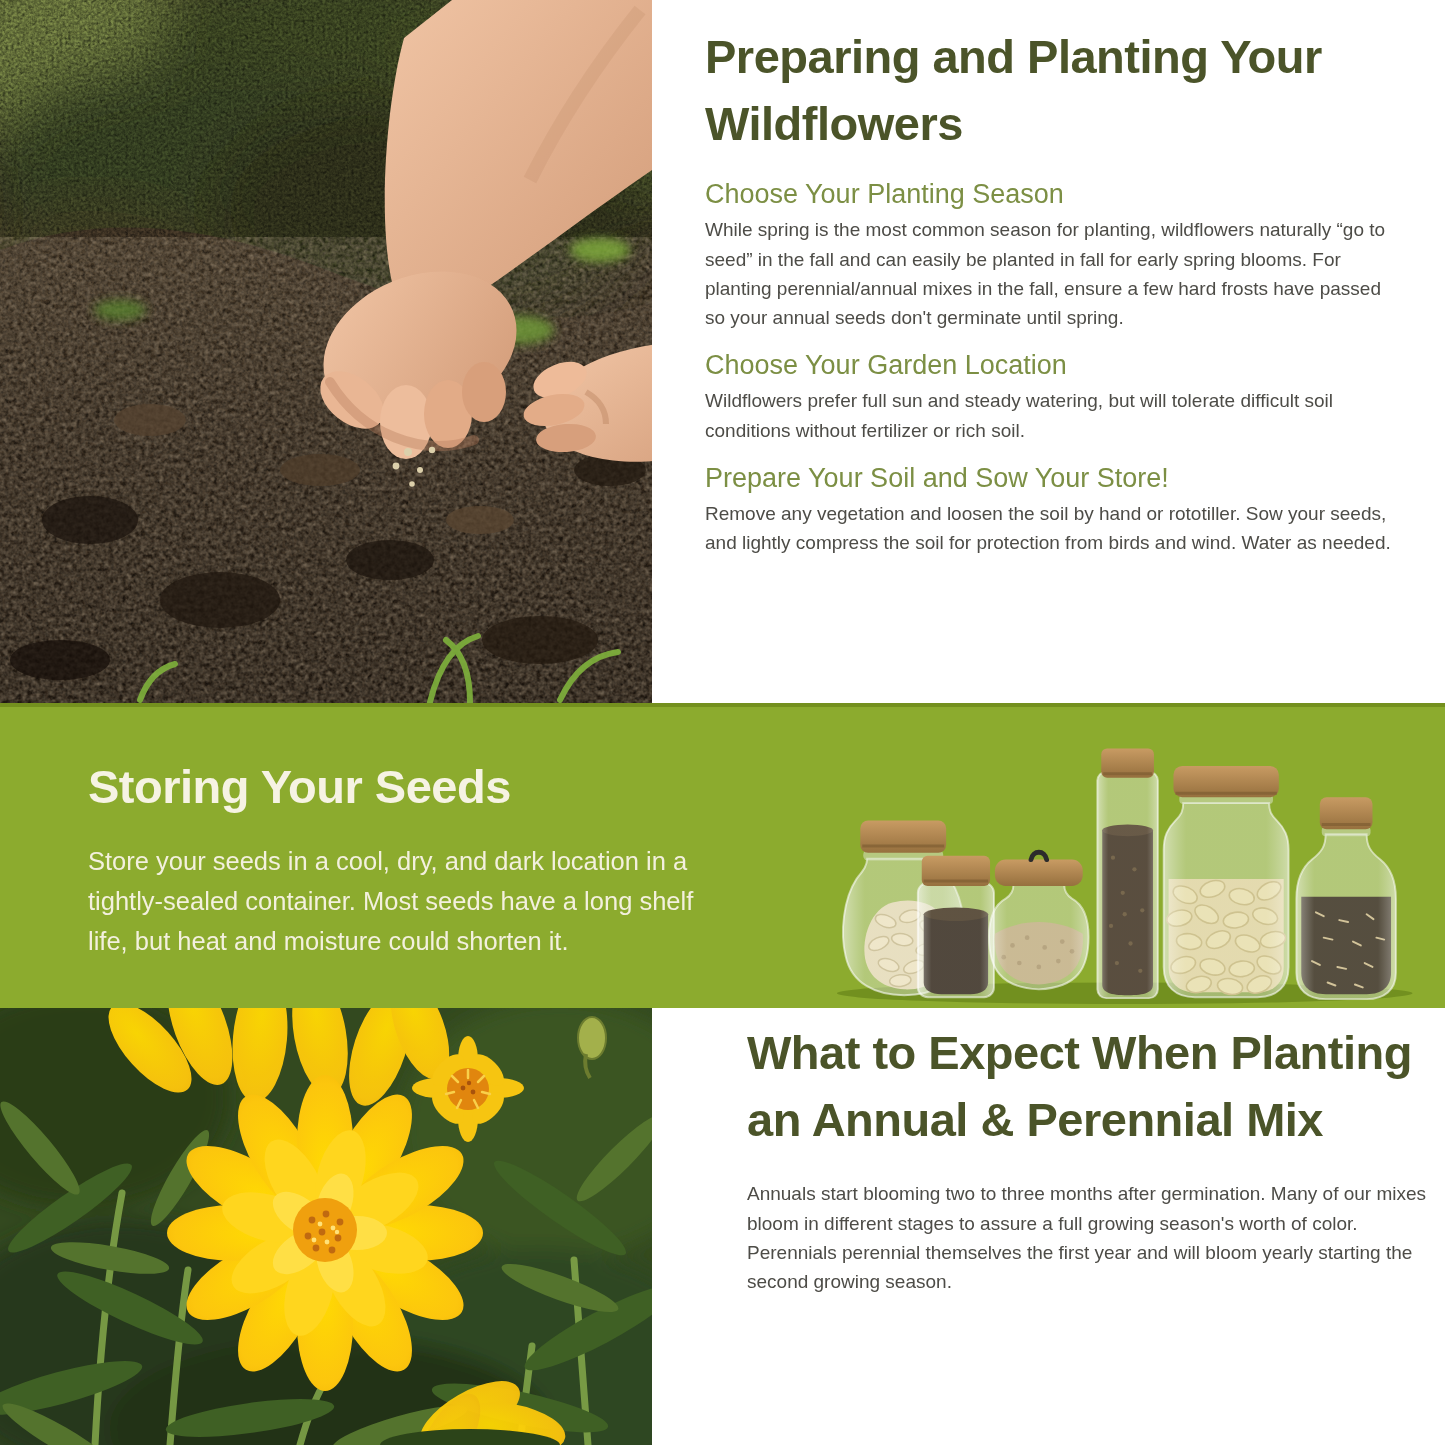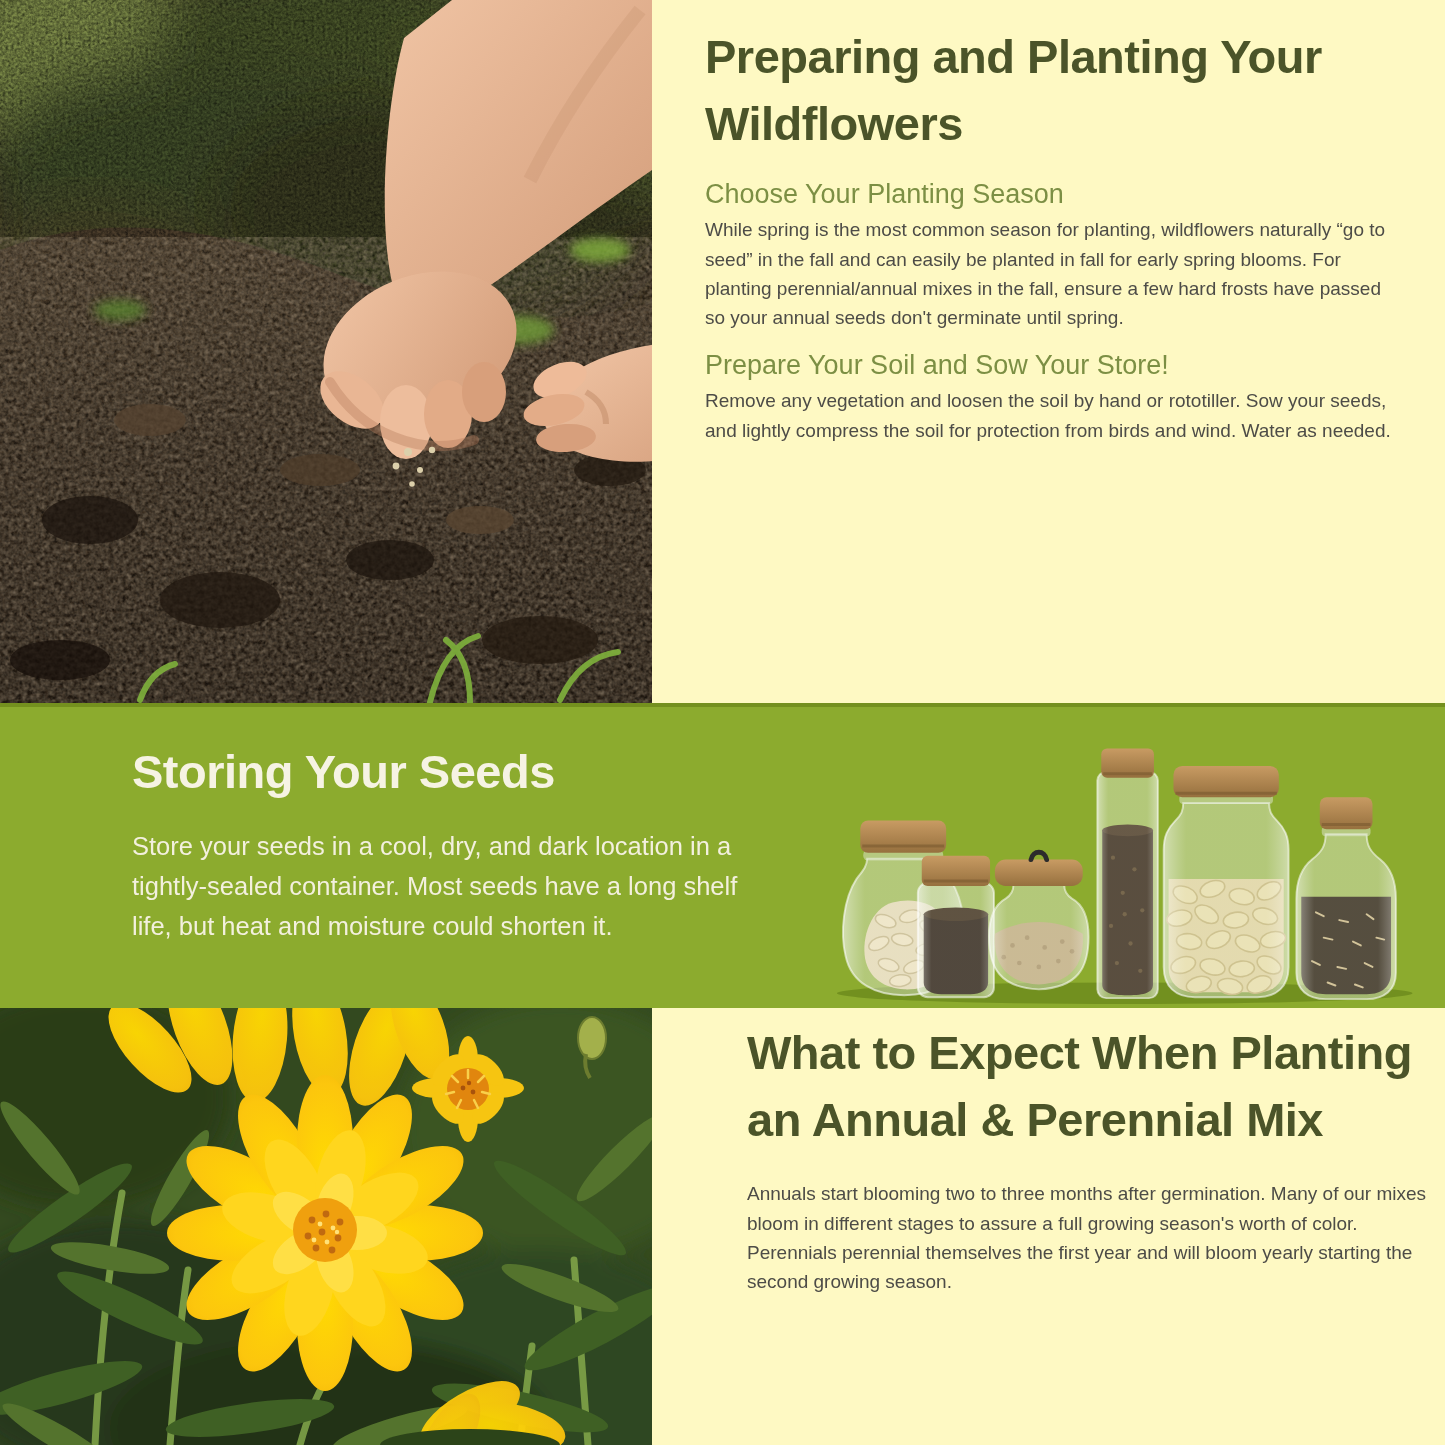--- a/index.html
+++ b/index.html
@@ -1,18 +1,18 @@
 <!DOCTYPE html>
 <html><head>
 <meta charset="utf-8">
 <style>
   html,body{margin:0;padding:0;background:#dddddd;}
   .poster{
     position:relative;width:1445px;height:1445px;overflow:hidden;
-    background:#fef9c3;
+    background:#ffffff;
     font-family:"Liberation Sans", sans-serif;
     -webkit-font-smoothing:antialiased;
   }
   figure{margin:0;padding:0;}
   .photo{position:absolute;overflow:hidden;}
   .photo svg{display:block;width:100%;height:100%;}
   .photo-soil{left:0;top:0;width:652px;height:703px;}
   .photo-flower{left:0;top:1008px;width:652px;height:437px;}
 
   .top-text{position:absolute;left:705px;top:24px;width:697px;}
@@ -28,21 +28,21 @@
   }
   .sub-item p, .body-p{
     margin:0;font-size:19px;line-height:1.54;color:#4d4c47;
   }
   .bottom-text .body-p{margin-top:26px;}
 
   .band{
     position:absolute;left:0;top:703px;width:1445px;height:305px;
     background:#8cab2e;border-top:4px solid #74901e;box-sizing:border-box;
   }
-  .band-text{position:absolute;left:88px;top:37px;width:640px;margin-left:44px;}
+  .band-text{position:absolute;left:88px;top:52px;width:640px;}
   .band-text h2{
     margin:0 0 28px 0;font-size:47px;font-weight:700;color:#f6f3e3;letter-spacing:-0.5px;
   }
   .band-text p{
     margin:0;font-size:25.5px;line-height:1.56;color:#f3f0de;
   }
   .jars{position:absolute;left:832px;bottom:4px;width:600px;height:296px;}
   .jars svg{display:block;width:100%;height:100%;}
 </style>
 </head>
@@ -139,20 +139,24 @@
     </svg>
   </figure>
 
   <section class="top-text">
     <h1 class="big-title">Preparing and Planting Your Wildflowers</h1>
     <div class="sub-item">
       <h3>Choose Your Planting Season</h3>
       <p>While spring is the most common season for planting, wildflowers naturally “go to seed” in the fall and can easily be planted in fall for early spring blooms. For planting perennial/annual mixes in the fall, ensure a few hard frosts have passed so your annual seeds don't germinate until spring.</p>
     </div>
     <div class="sub-item">
+      <h3>Choose Your Garden Location</h3>
+      <p>Wildflowers prefer full sun and steady watering, but will tolerate difficult soil conditions without fertilizer or rich soil.</p>
+    </div>
+    <div class="sub-item">
       <h3>Prepare Your Soil and Sow Your Store!</h3>
       <p>Remove any vegetation and loosen the soil by hand or rototiller. Sow your seeds, and lightly compress the soil for protection from birds and wind. Water as needed.</p>
     </div>
   </section>
 
   <section class="band">
     <div class="band-text">
       <h2>Storing Your Seeds</h2>
       <p>Store your seeds in a cool, dry, and dark location in a tightly-sealed container. Most seeds have a long shelf life, but heat and moisture could shorten it.</p>
     </div>

